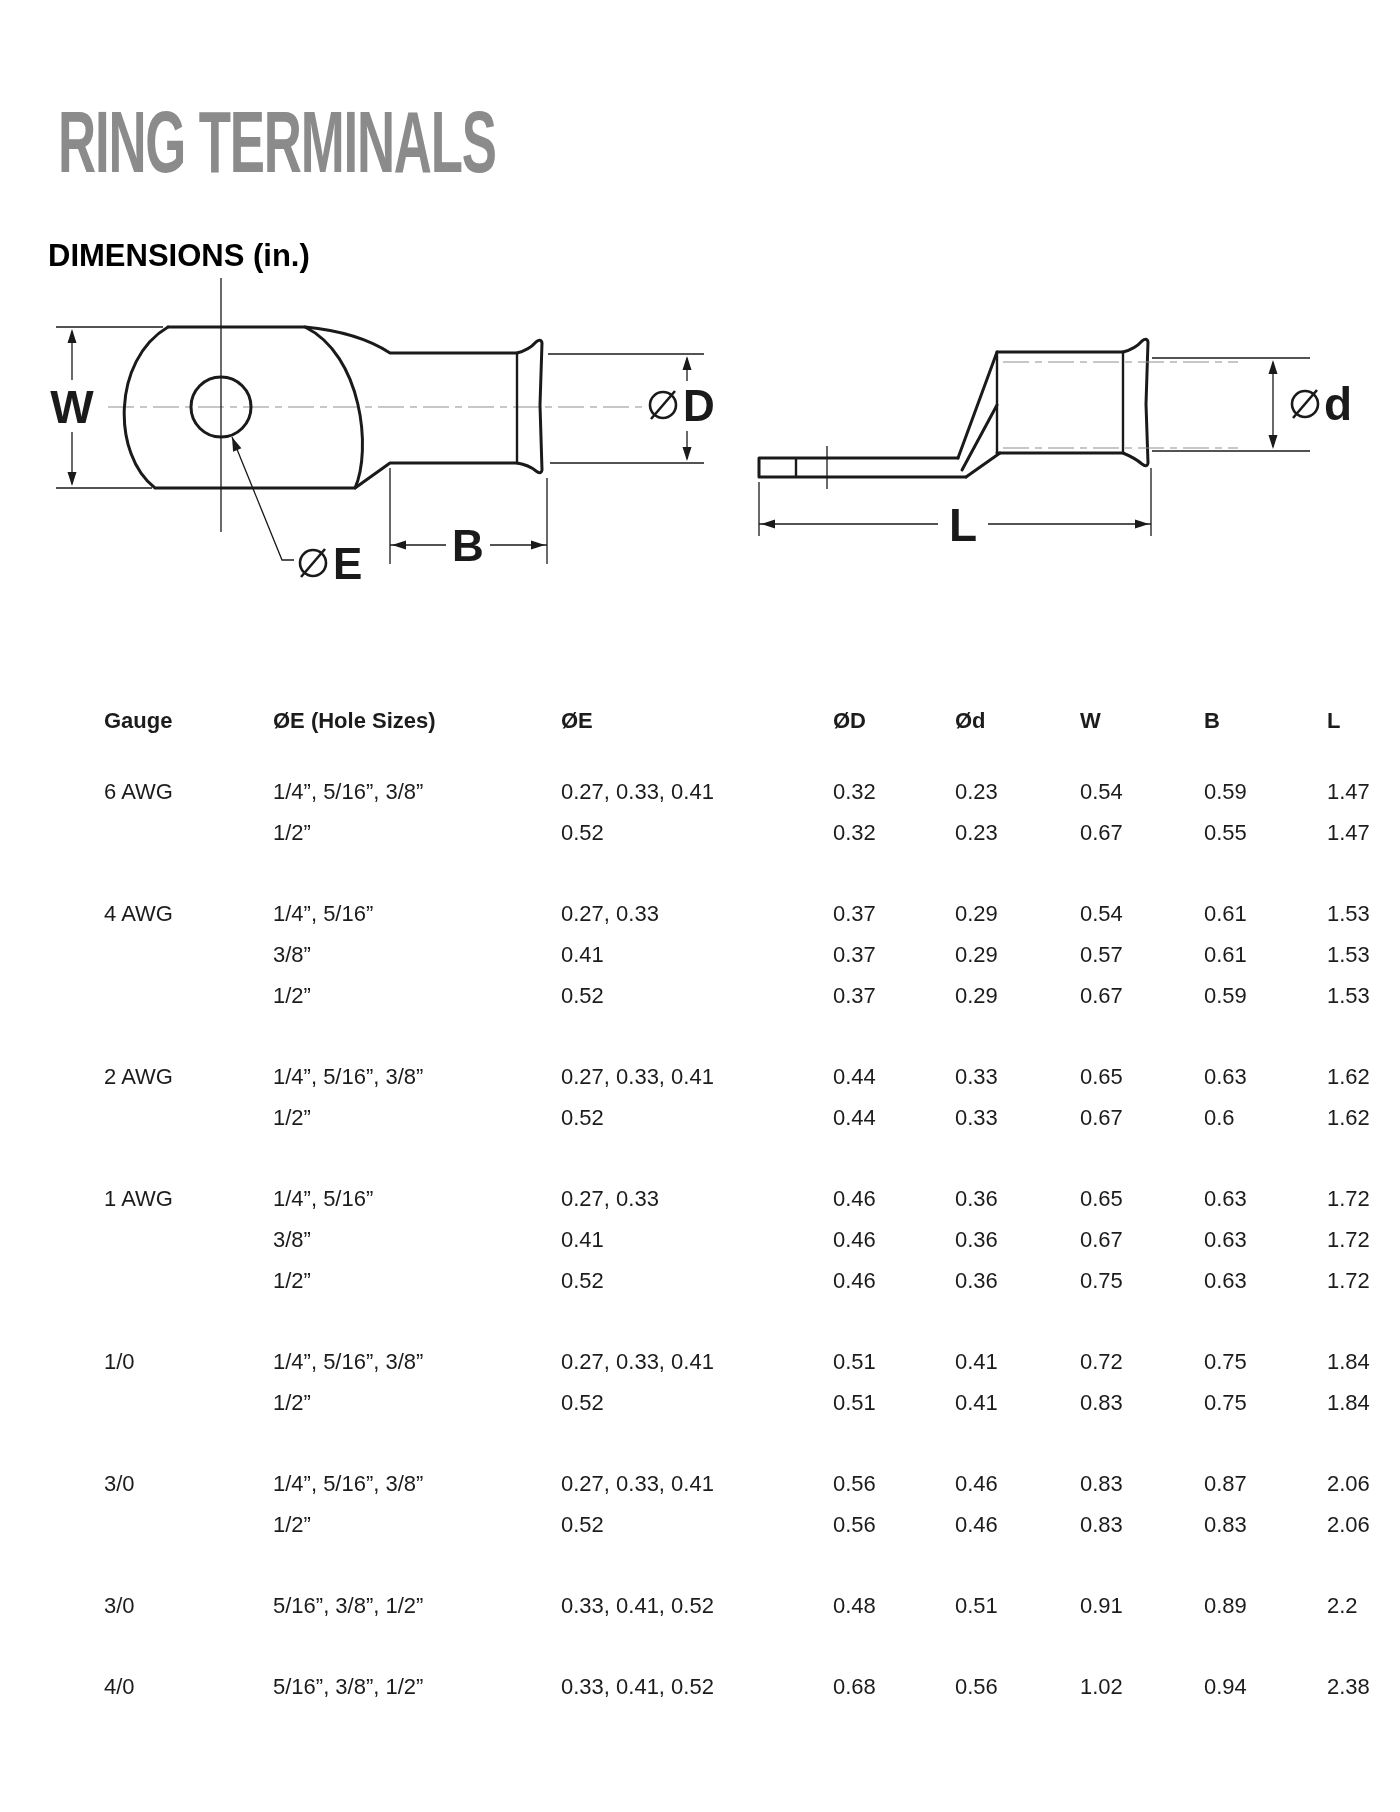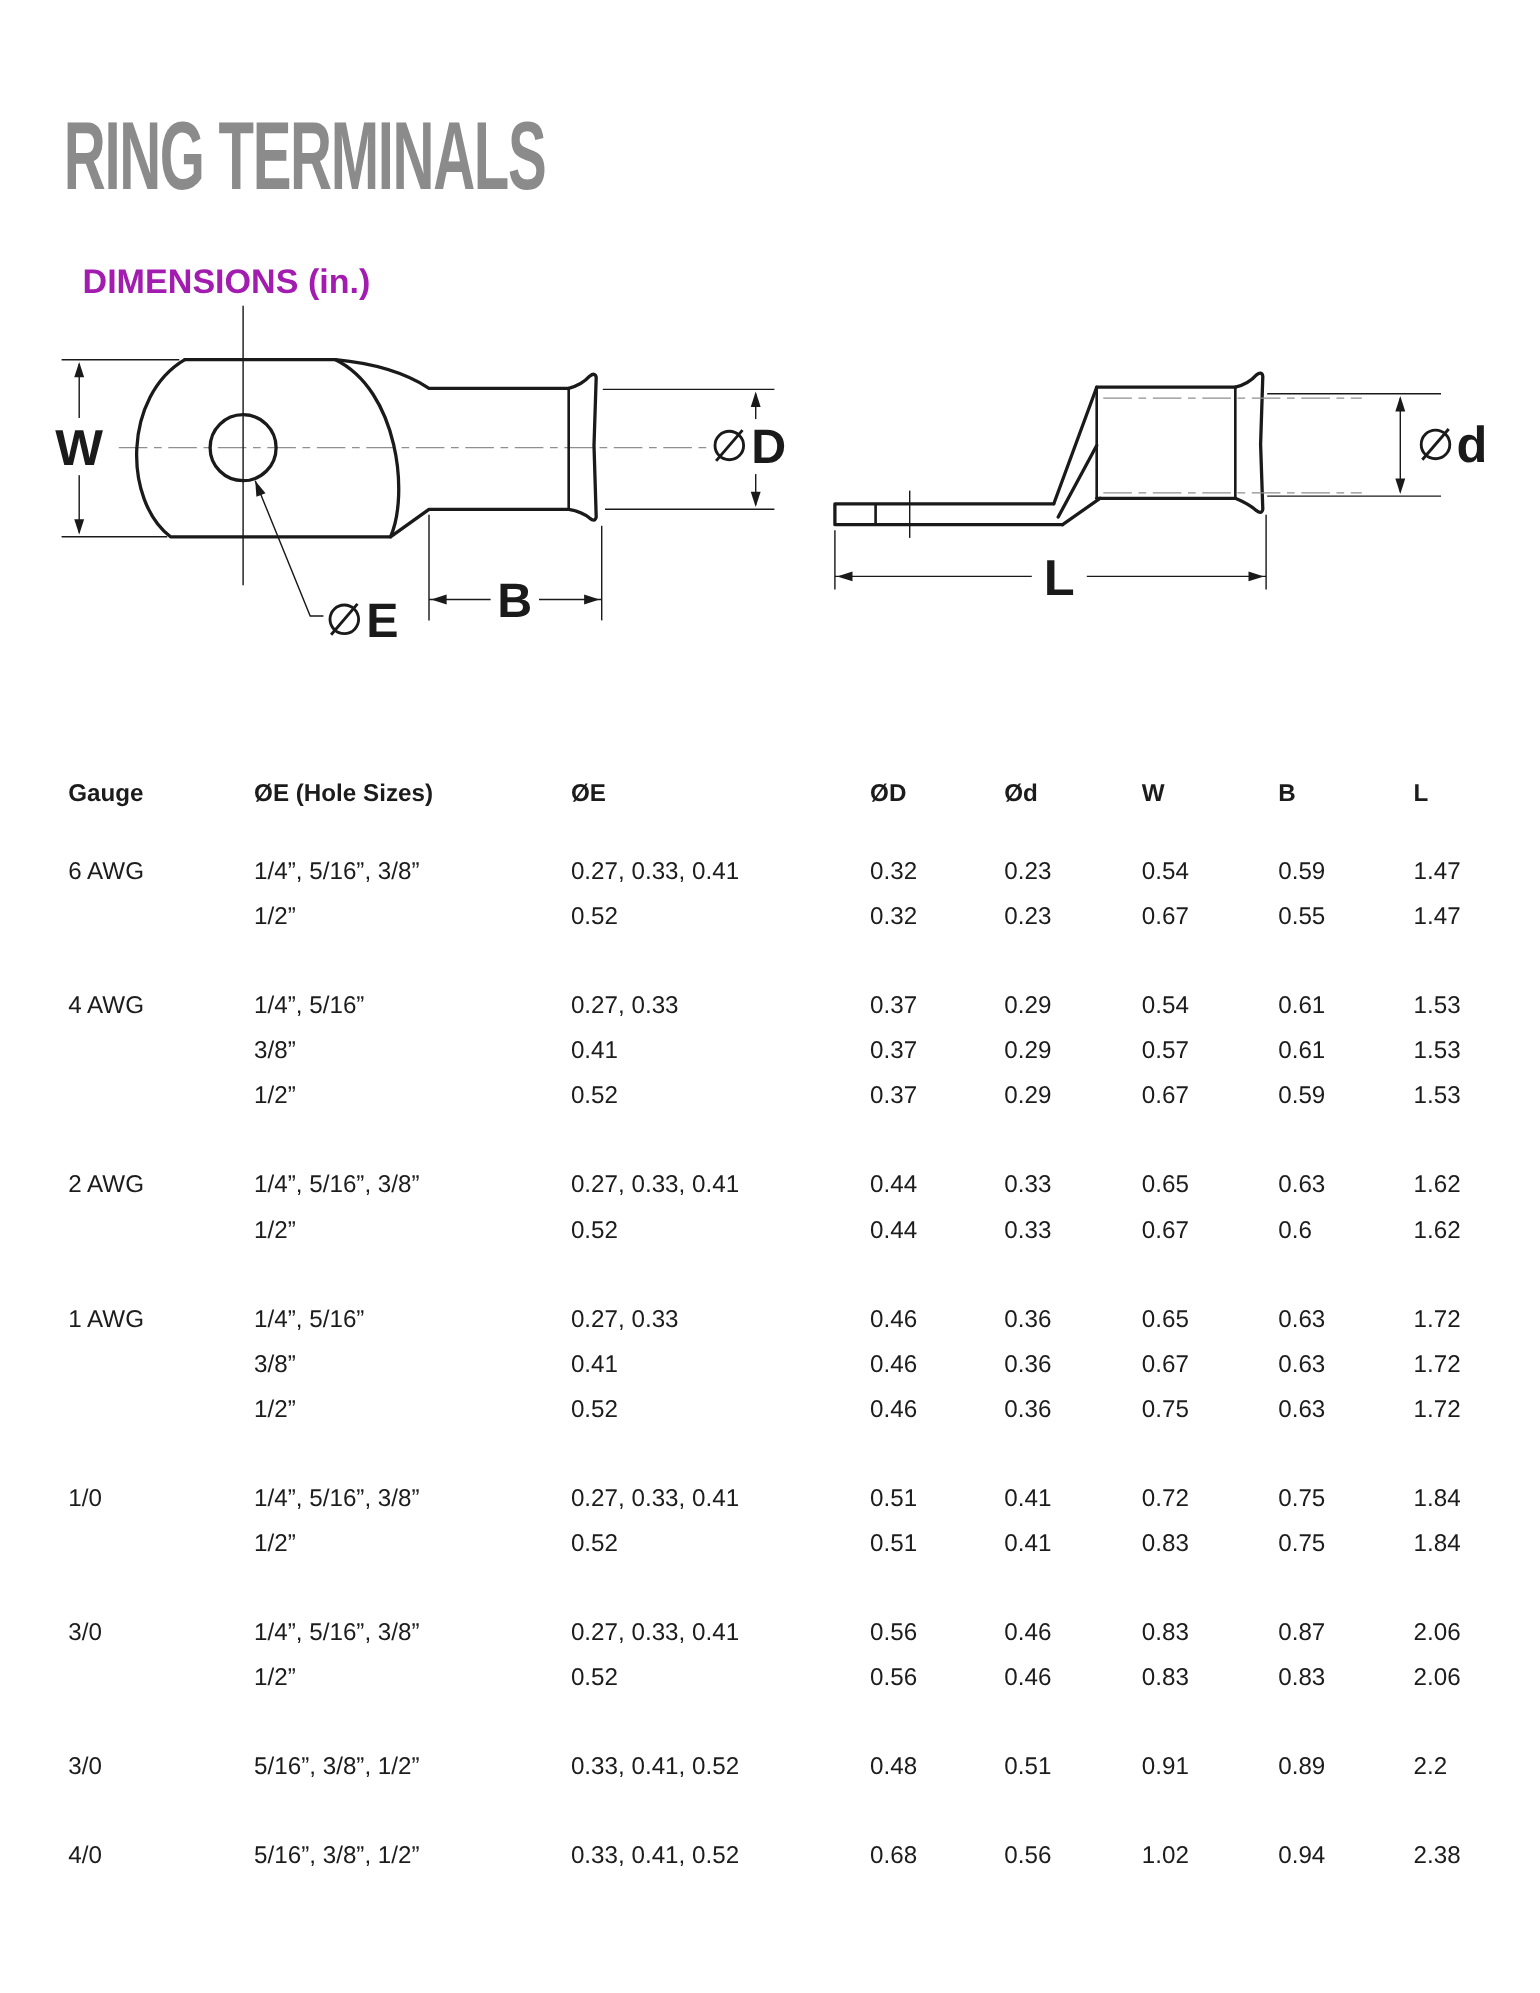--- a/index.html
+++ b/index.html
@@ -1,25 +1,25 @@
 <!DOCTYPE html>
 <html><head>
 <meta charset="utf-8">
 <style>
   html,body{margin:0;padding:0;background:#ffffff;}
   .page{position:relative;width:1400px;height:1812px;background:#ffffff;overflow:hidden;
         font-family:"Liberation Sans",sans-serif;color:#1c1c1c;padding-left:40px;}
   .doc-title{position:absolute;left:58px;top:98px;font-size:88px;font-weight:800;
         letter-spacing:-2px;color:#8b8b8b;transform:scaleX(0.60);transform-origin:left top;
         white-space:nowrap;line-height:1;}
-  .doc-subtitle{position:absolute;left:75px;top:238px;font-size:31px;font-weight:bold;color:#a21caf;}
+  .doc-subtitle{position:absolute;left:48px;top:238px;font-size:31px;font-weight:bold;color:#000000;}
   .drawings{position:absolute;left:0;top:0;width:1400px;height:1812px;}
   .dim-table{position:absolute;left:62px;top:700px;width:1320px;font-size:22px;}
   .t-row{display:grid;grid-template-columns:169px 288px 272px 122px 125px 124px 123px 1fr;
-        height:41px;align-items:center;}
+        height:41px;align-items:center;margin-left:42px;}
   .t-head{margin-bottom:30px;}
   .t-head .t-cell{font-weight:bold;}
   .t-group{margin-bottom:40px;}
   .t-cell{white-space:nowrap;}
   svg text{font-family:"Liberation Sans",sans-serif;font-weight:bold;fill:#1a1a1a;}
   .outline{fill:none;stroke:#1a1a1a;stroke-width:3;stroke-linejoin:round;stroke-linecap:round;}
   .outline2{fill:none;stroke:#1a1a1a;stroke-width:2.4;}
   .thinln{stroke:#1a1a1a;stroke-width:1.3;fill:none;}
   .cline{stroke:#8f8f8f;stroke-width:1.2;stroke-dasharray:26 6 7 6;fill:none;}
   .arrow{fill:#1a1a1a;stroke:none;}

